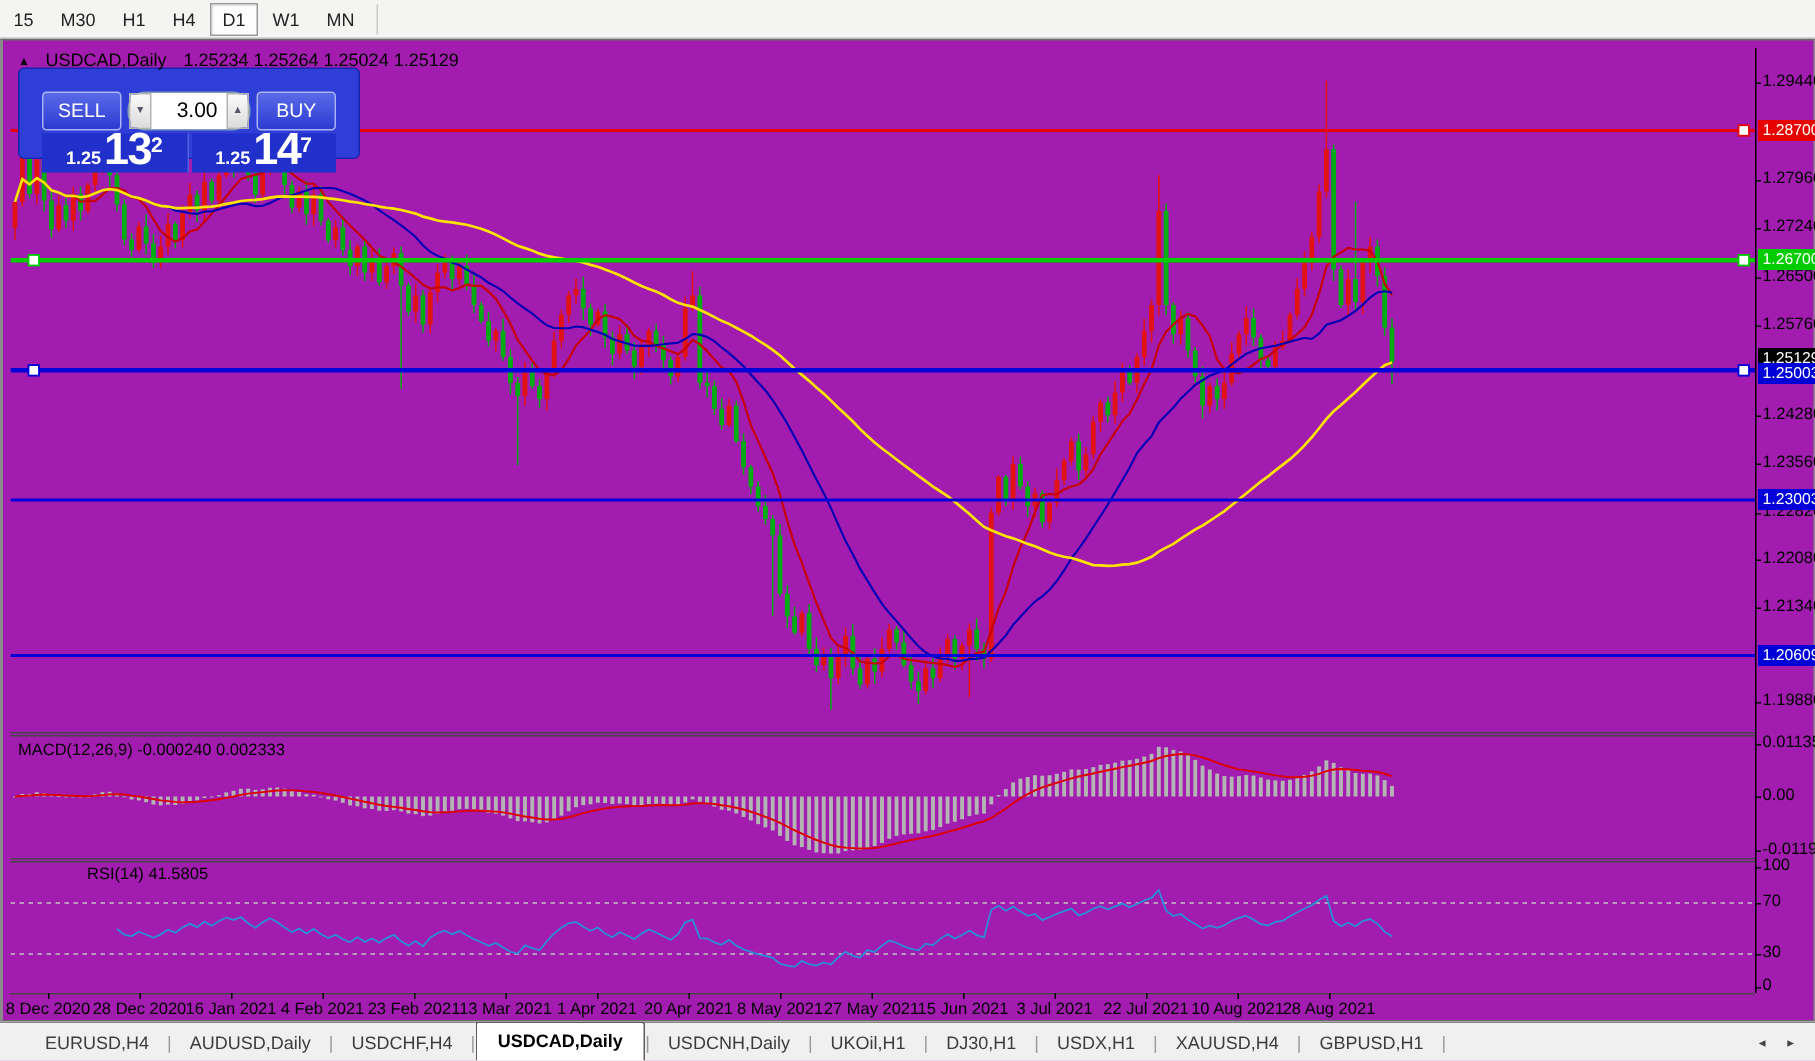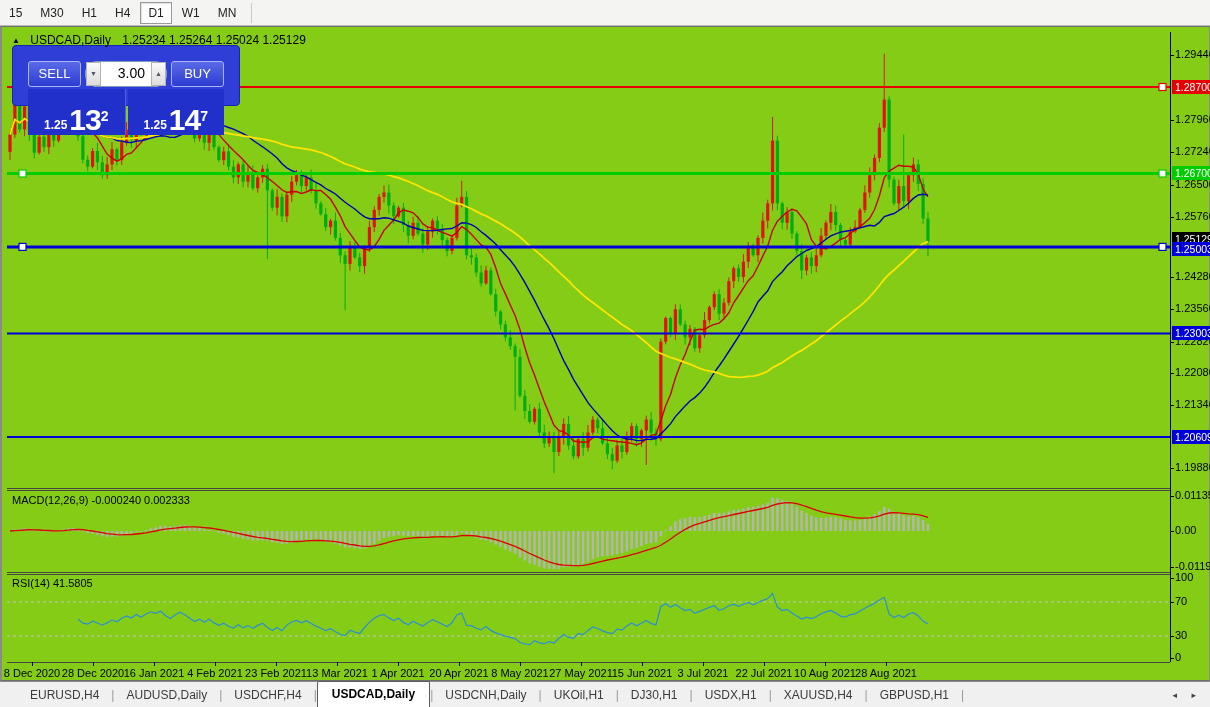--- a/index.html
+++ b/index.html
@@ -5,21 +5,21 @@
   html,body{margin:0;padding:0;background:#f0f0f0;width:1210px;height:707px;overflow:hidden;
     font-family:"Liberation Sans",sans-serif;-webkit-font-smoothing:none;}
   *{box-sizing:border-box;}
   
   #toolbar{position:absolute;left:0;top:0;width:1210px;height:26px;background:#f4f4f2;
     display:flex;align-items:center;border-bottom:1px solid #b9b9b9;}
   .tf-btn{font-size:12px;color:#222;padding:3px 7px;margin:0 1px;border:1px solid transparent;cursor:default;}
   .tf-btn.selected{background:#fdfdfd;border:1px solid #9a9a9a;box-shadow:inset 1px 1px 1px rgba(0,0,0,.12);}
   .tb-sep{width:1px;height:20px;background:#c9c9c9;margin:0 6px;}
   
-  #chartwin{position:absolute;left:0;top:26px;width:1210px;height:655px;background:#84cc16;
+  #chartwin{position:absolute;left:0;top:26px;width:1210px;height:655px;background:#a21caf;
     border:1px solid #6d6d6d;border-left:2px solid #8a8a8a;border-right:1px solid #8a8a8a;}
   #title-row{position:absolute;left:10px;top:6px;height:14px;font-size:12px;color:#000;white-space:nowrap;z-index:30;}
   #collapse-tri{font-size:8px;margin-right:7px;position:relative;top:-1px;}
   .sepline{position:absolute;left:5px;width:1163px;height:1px;background:#474747;z-index:5;}
   svg{position:absolute;left:5px;overflow:hidden;}
   
   #axis-vline{position:absolute;left:1168px;top:5px;width:1px;height:630px;background:#000;z-index:6;}
   .axis-label{position:absolute;left:1173px;width:44px;font-size:11px;color:#000;white-space:nowrap;z-index:6;}
   .axis-tick{position:absolute;left:1168px;width:4px;height:1px;background:#000;z-index:7;}
   .badge{position:absolute;left:1170px;width:39px;height:14px;font-size:10.5px;line-height:14px;color:#fff;
@@ -32,21 +32,21 @@
   
   #trade-panel{position:absolute;left:10px;top:18px;width:228px;height:61px;background:#2e3ed6;
     border-radius:4px;border:1px solid #1726b0;z-index:20;padding:15px;}
   #tp-row1{display:flex;height:26px;align-items:stretch;}
   .tp-btn{width:53px;background:linear-gradient(#5a6ae8,#2c3cd2);border:1px solid #aab4f4;border-radius:3px;
     color:#fff;font-size:13px;text-align:center;line-height:24px;cursor:default;}
   #tp-spin{flex:1;display:flex;margin:0 4px;border:1px solid #7f9db9;background:#fff;border-radius:12px;}
   .spin-btn{width:15px;background:linear-gradient(#fafafa,#dcdcdc);border:1px solid #b4b4b4;
     font-size:7px;color:#556;text-align:center;line-height:22px;cursor:default;}
   #spread-value{flex:1;font-size:14px;color:#000;text-align:right;padding:3px 6px 0 0;}
-  #tp-row2{display:flex;height:46px;margin-top:2px;}
+  #tp-row2{display:flex;height:26px;margin-top:2px;}
   .tp-price{flex:1;background:#212fcb;color:#fff;display:flex;align-items:flex-end;justify-content:center;
     padding-bottom:2px;}
   .tp-price:first-child{margin-right:2px;border-right:1px solid #5560e0;}
   .pr-small{font-size:12px;font-weight:bold;margin-right:2px;line-height:16px;}
   .pr-big{font-size:30px;font-weight:bold;line-height:26px;letter-spacing:-1px;}
   .pr-sup{font-size:14px;font-weight:bold;position:relative;top:-12px;line-height:10px;}
   
   #tabbar{position:absolute;left:0;top:681px;width:1210px;height:26px;background:#f0f0f0;
     border-top:1px solid #8a8a8a;display:flex;align-items:flex-end;}
   .tab{font-size:12px;color:#3c3c3c;padding:4px 12px 5px 12px;cursor:default;white-space:nowrap;}
@@ -696,21 +696,21 @@
       </div>
       <div class="tp-price">
         <span class="pr-small">1.25</span>
         <span class="pr-big">14</span>
         <span class="pr-sup">7</span>
       </div>
     </div>
   </div>
 
   <div class="ind-label" style="top:467px;">MACD(12,26,9) -0.000240 0.002333</div>
-  <div class="ind-label" style="top:550px;">RSI(14) 41.5805</div>
+  <div class="ind-label" style="top:550px;margin-left:46px;">RSI(14) 41.5805</div>
 
   <div id="axis-vline"></div>
   <div id="axis-labels">
       <div class="axis-tick" style="top: 28px;"></div>
       <div class="axis-label" style="top: 21px;">1.29440</div>
       <div class="badge" style="top: 53px; background: rgb(230, 0, 0);">1.28700</div>
       <div class="axis-tick" style="top: 93px;"></div>
       <div class="axis-label" style="top: 86px;">1.27960</div>
       <div class="axis-tick" style="top: 125px;"></div>
       <div class="axis-label" style="top: 118px;">1.27240</div>

